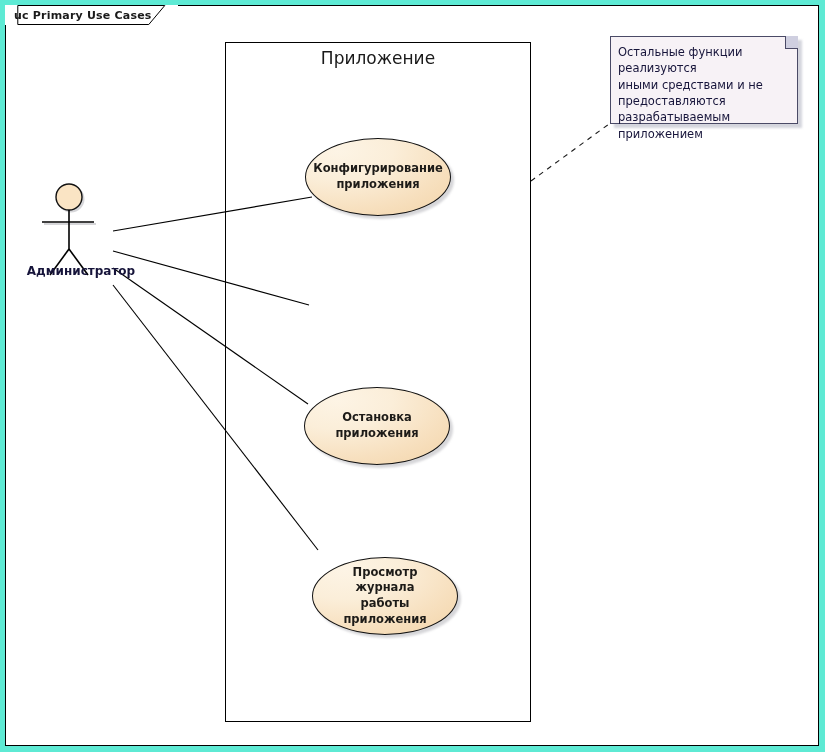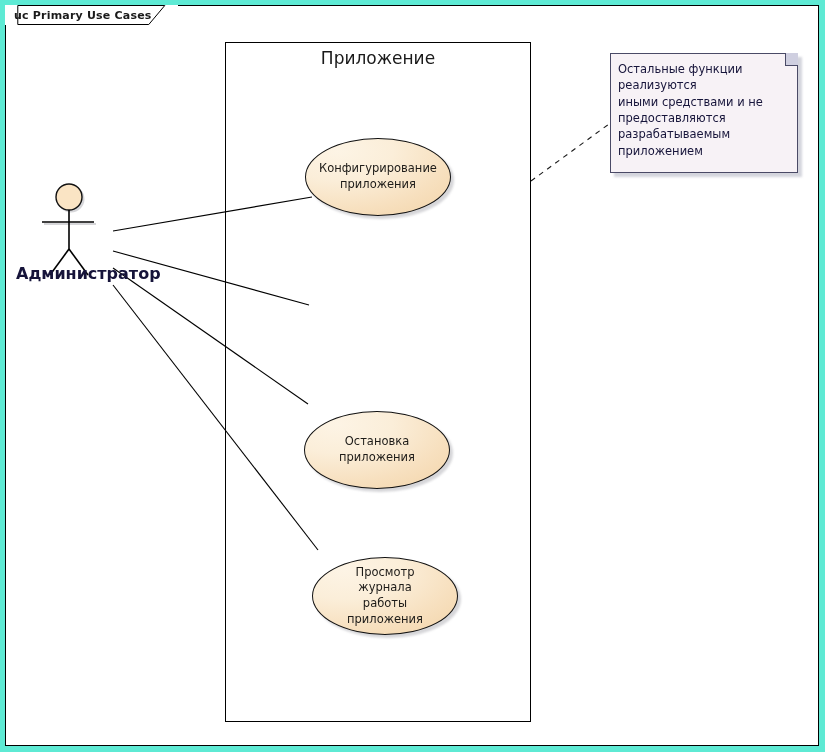--- a/index.html
+++ b/index.html
@@ -101,21 +101,21 @@
     width: 110px;
     height: 100px;
     z-index: 3;
   }
   #actor-label {
     position: absolute;
     left: 16px;
     top: 264px;
     width: 130px;
     text-align: center;
-    font-size: 16px;
+    font-size: 12px;
     font-weight: bold;
     color: #16143a;
     white-space: nowrap;
     z-index: 4;
   }
 
   
   .use-case {
     position: absolute;
     z-index: 3;
@@ -142,34 +142,34 @@
     background: radial-gradient(ellipse 120% 120% at 22% 16%,
                 #fdf4e5 0%, #fbeed9 32%, #f7e0bf 64%, #f2d2a5 100%);
     display: flex;
     align-items: center;
     justify-content: center;
   }
   .use-case .uc-label {
     position: relative;
     text-align: center;
     font-size: 11.5px;
-    font-weight: normal;
+    font-weight: bold;
     color: #1d1b18;
     line-height: 1.35;
     padding: 0 16px;
     white-space: pre-line;
   }
 
   
   #note-comment {
     position: absolute;
     left: 610px;
-    top: 53px;
+    top: 36px;
     width: 188px;
-    height: 120px;
+    height: 88px;
     z-index: 3;
   }
   #note-comment .note-shadow {
     position: absolute;
     left: 4px;
     top: 4px;
     width: 100%;
     height: 100%;
     background: rgba(120,125,150,0.32);
     filter: blur(1.2px);
@@ -258,21 +258,21 @@
 
   <div class="use-case" style="left:305px; top:138px; width:146px; height:78px;">
     <div class="uc-shadow"></div>
     <div class="uc-body">
       <span class="uc-label">Конфигурирование
 приложения</span>
     </div>
   </div>
 
 
-  <div class="use-case" style="left:304px; top:411px; width:146px; height:78px;">
+  <div class="use-case" style="left:304px; top:387px; width:146px; height:78px;">
     <div class="uc-shadow"></div>
     <div class="uc-body">
       <span class="uc-label">Остановка
 приложения</span>
     </div>
   </div>
 
   <div class="use-case" style="left:312px; top:557px; width:146px; height:78px;">
     <div class="uc-shadow"></div>
     <div class="uc-body">

